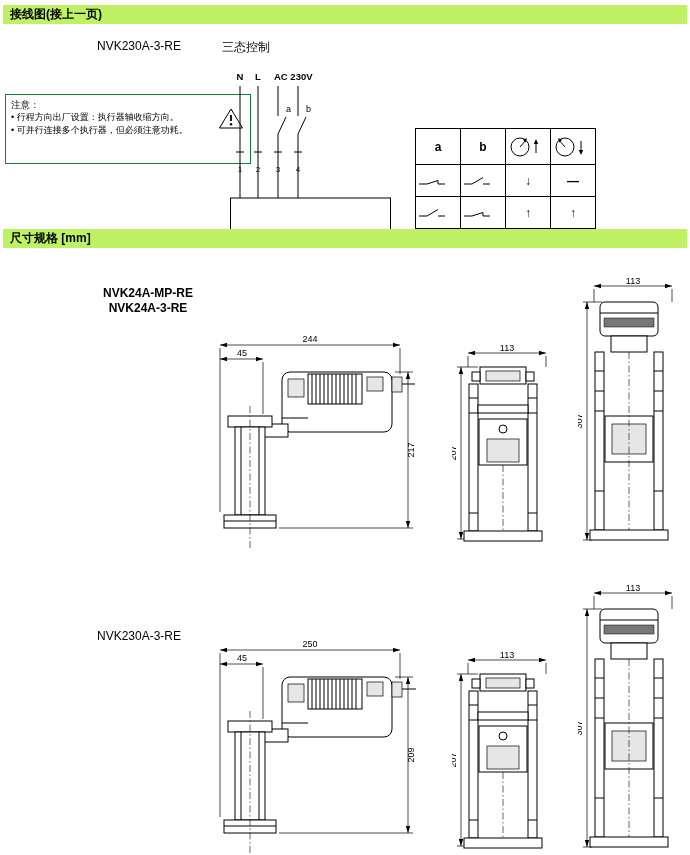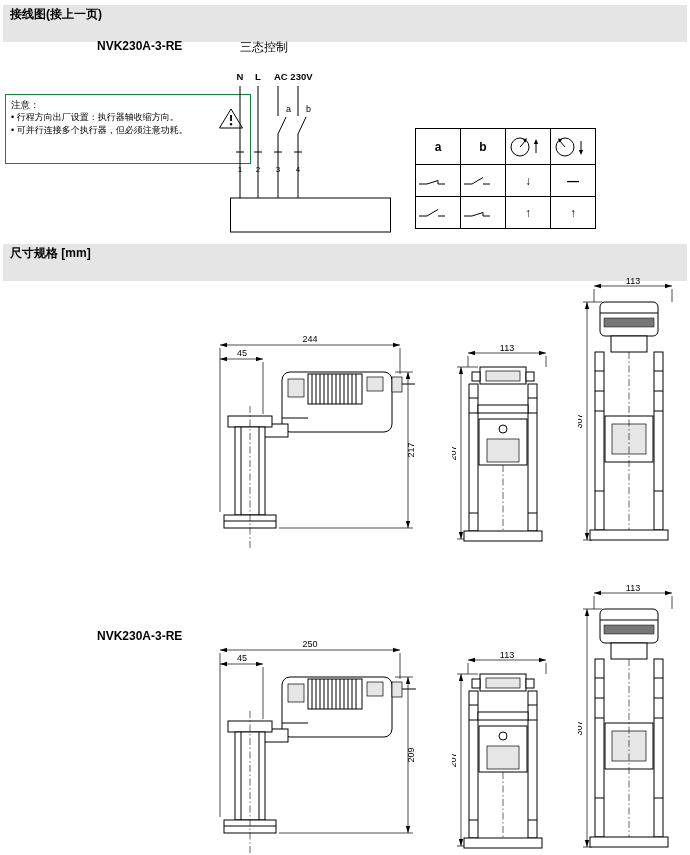--- a/index.html
+++ b/index.html
@@ -1,20 +1,20 @@
 <!DOCTYPE html>
 <html><head>
 <meta charset="utf-8">
 <style>
   html,body{margin:0;padding:0;background:#fff}
   .page{position:relative;width:690px;height:855px;background:#fff;overflow:hidden;
         font-family:"Liberation Sans",sans-serif;color:#000}
-  .secbar{position:absolute;left:3px;width:684px;height:37px;background:#e5e5e5;
+  .secbar{position:absolute;left:3px;width:684px;height:19px;background:#bef264;
           font-weight:bold;font-size:12px;line-height:19px;padding-left:7px;box-sizing:border-box}
-  .model{position:absolute;font-weight:bold;font-size:12px;white-space:pre}
+  .model{position:absolute;font-weight:normal;font-size:12px;white-space:pre}
   .ctrl{position:absolute;font-size:12px}
   .modelblock{position:absolute;font-weight:bold;font-size:12px;width:112px;text-align:center;line-height:15px}
   .notebox{position:absolute;left:5px;top:94px;width:246px;height:70px;border:1px solid #15803d;
            box-sizing:border-box;font-size:9px;line-height:13px;padding:3px 5px}
   .notebox .ntitle{font-size:9.5px}
   .warnicon{position:absolute;right:6px;top:12px}
   .dwg{position:absolute}
   table.logic{position:absolute;left:415px;top:128px;border-collapse:collapse}
   table.logic td{border:1px solid #000;width:44px;text-align:center;vertical-align:middle;
                  font-size:12px;padding:0}
@@ -37,21 +37,21 @@
   .wn{font-size:8px}
 </style>
 </head>
 <body>
 
 <div class="page">
 
   <div class="secbar" style="top:5px">接线图(接上一页)</div>
 
   <div class="model" style="left:97px;top:39px">NVK230A-3-RE</div>
-  <div class="ctrl" style="left:240px;top:39px">三态控制</div>
+  <div class="ctrl" style="left:222px;top:39px">三态控制</div>
 
   <div class="notebox">
     <div class="ntitle">注意：</div>
     <div>• 行程方向出厂设置：执行器轴收缩方向。</div>
     <div>• 可并行连接多个执行器，但必须注意功耗。</div>
     <span class="warnicon">
       <svg width="26" height="23" viewBox="0 0 26 23">
         <path class="of" d="M13 2 L24.5 21 H1.5 Z" stroke-linejoin="round"></path>
         <path d="M13 8 V14" stroke="#000" stroke-width="1.8" fill="none"></path>
         <circle cx="13" cy="17.2" r="1.2" fill="#000"></circle>
@@ -127,22 +127,26 @@
         <svg width="32" height="16" viewBox="0 0 32 16">
           <path class="o" d="M3 11 h8 l11 -3.5 M22 7.5 V11 h7"></path>
         </svg>
       </td>
       <td class="arr">↑</td>
       <td class="arr">↑</td>
     </tr>
   </tbody>
     </table>
 
-  <div class="secbar" style="top:244px">尺寸规格 [mm]</div>
-
+  <div class="secbar" style="top:229px">尺寸规格 [mm]</div>
+
+  <div class="modelblock" style="left:92px;top:286px">
+    <div>NVK24A-MP-RE</div>
+    <div>NVK24A-3-RE</div>
+  </div>
 
   <svg class="dwg" style="left:212px;top:330px" width="206" height="220" viewBox="0 0 206 220">
     <g class="dim">
       <path d="M8 15 H188 M8 18 V182 M188 18 V44 M8 29 H51 M51 32 V84 M196 42 V198 M183 42 H201 M67 198 H201"></path>
     </g>
     <path class="ah" d="M8 15 l7 -2.2 v4.4 z"></path>
       <path class="ah" d="M188 15 l-7 -2.2 v4.4 z"></path>
     <path class="ah" d="M8 29 l7 -2.2 v4.4 z"></path>
       <path class="ah" d="M51 29 l-7 -2.2 v4.4 z"></path>
     <path class="ah" d="M196 42 l-2.2 7 h4.4 z"></path>

